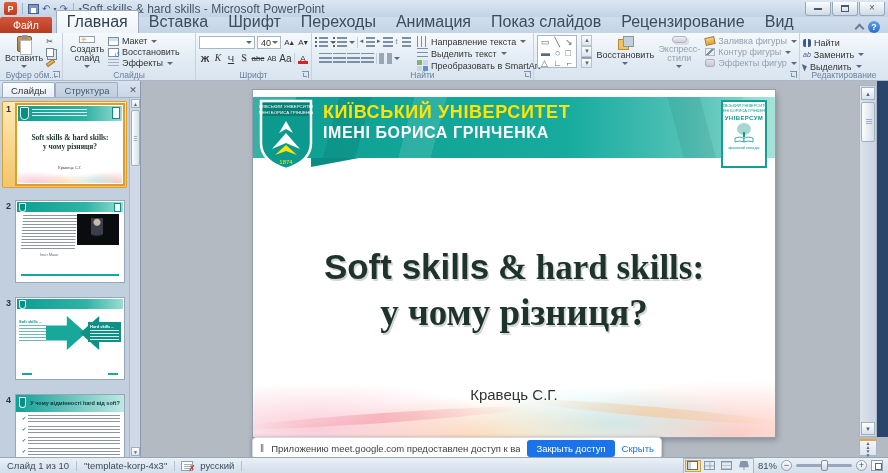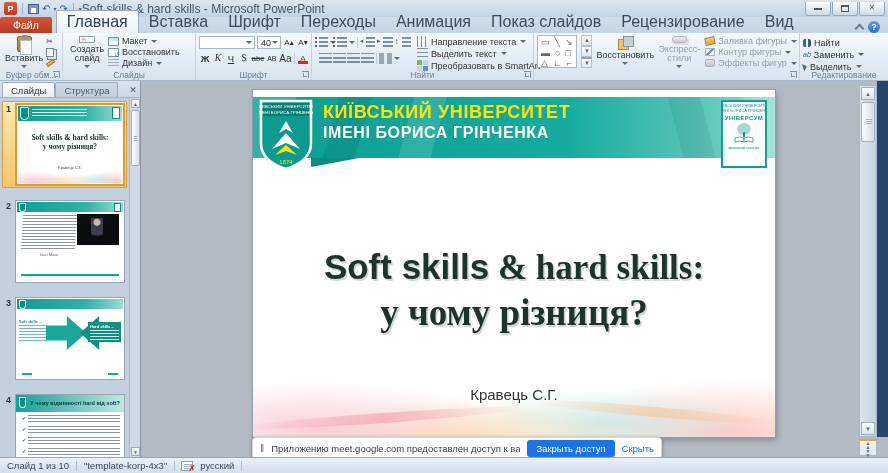--- a/index.html
+++ b/index.html
@@ -337,21 +337,21 @@
             <span class="ic-layout"></span>
             <span>Макет</span>
             <span class="caret sm"></span>
           </div>
           <div class="srow">
             <span class="ic-reset"></span>
             <span>Восстановить</span>
           </div>
           <div class="srow">
             <span class="ic-section"></span>
-            <span>Дизайн</span>
+            <span>Эффекты</span>
             <span class="caret sm"></span>
           </div>
         </div>
       </div>
       <div class="glabel">Слайды</div>
     </div>
 
     <div class="rgroup" style="width:116px">
       <div style="display:flex;flex-direction:column;gap:3px;padding-top:1px;">
         <div style="display:flex;gap:2px;align-items:center;">
@@ -649,15 +649,38 @@
   </div>
 
   <div class="status">
     <span class="st-item">Слайд 1 из 10</span>
     <span class="st-sep"></span>
     <span class="st-item">"template-korp-4x3"</span>
     <span class="st-sep"></span>
     <span class="ic-spell"></span>
     <span class="st-item">русский</span>
     <span class="st-sep"></span>
+    <div class="st-right">
+      <div class="views">
+        <div class="vbtn sel">
+            <div class="v-normal"></div>
+          </div>
+        <div class="vbtn">
+            <div class="v-sorter"></div>
+          </div>
+        <div class="vbtn">
+            <div class="v-reading"></div>
+          </div>
+        <div class="vbtn">
+            <div class="v-show"></div>
+          </div>
+      </div>
+      <span>81%</span>
+      <div class="zbtn">−</div>
+      <div class="ztrack">
+          <div class="zthumb"></div>
+        </div>
+      <div class="zbtn">+</div>
+      <div class="ic-fit"></div>
+    </div>
   </div>
 
 </div>
 
 </body></html>

